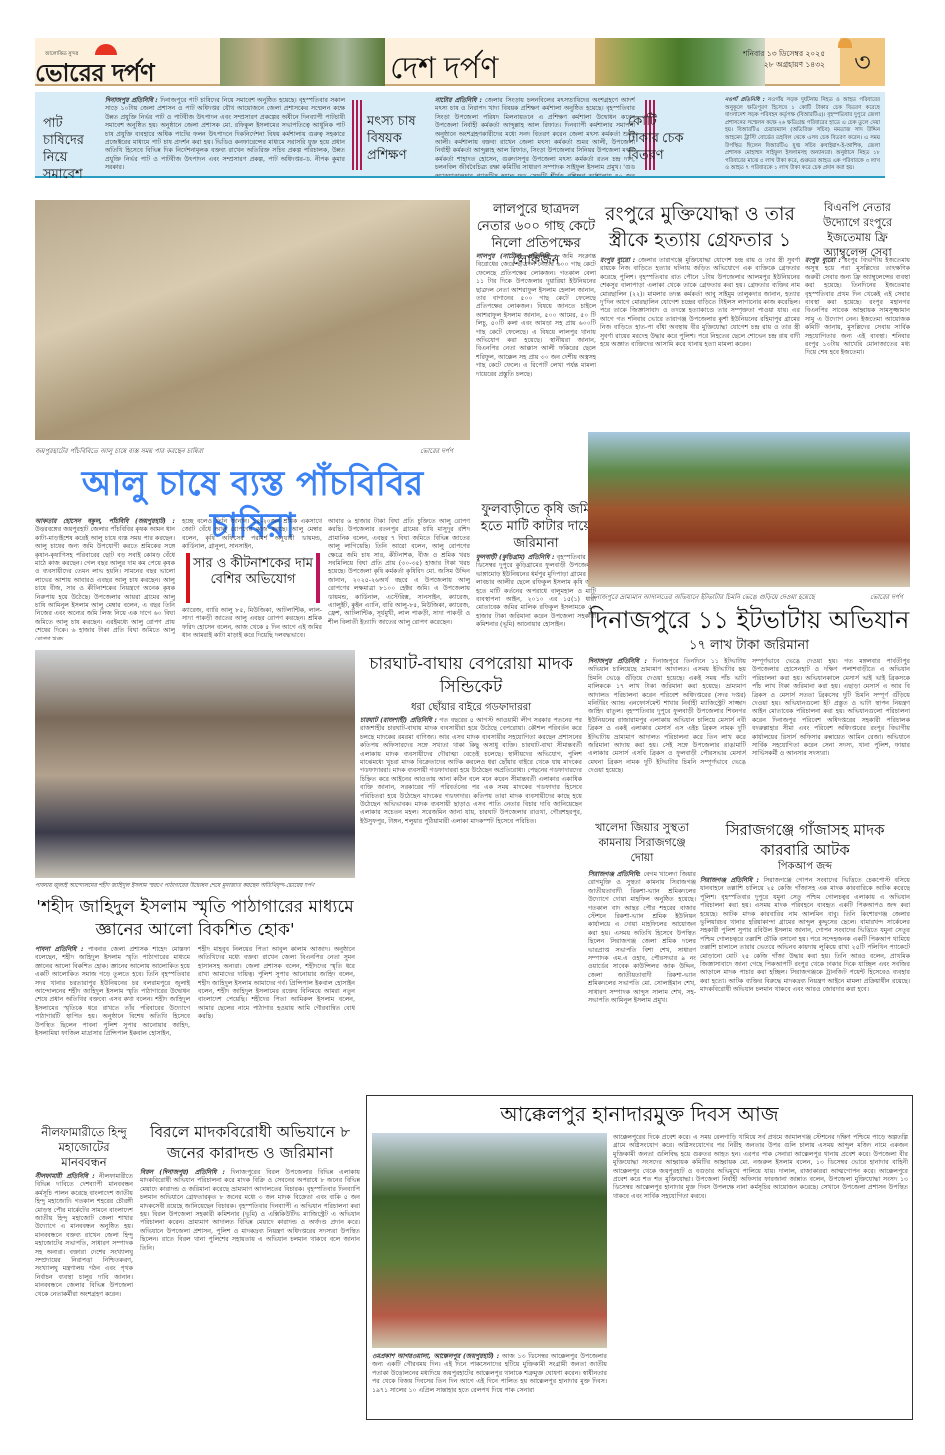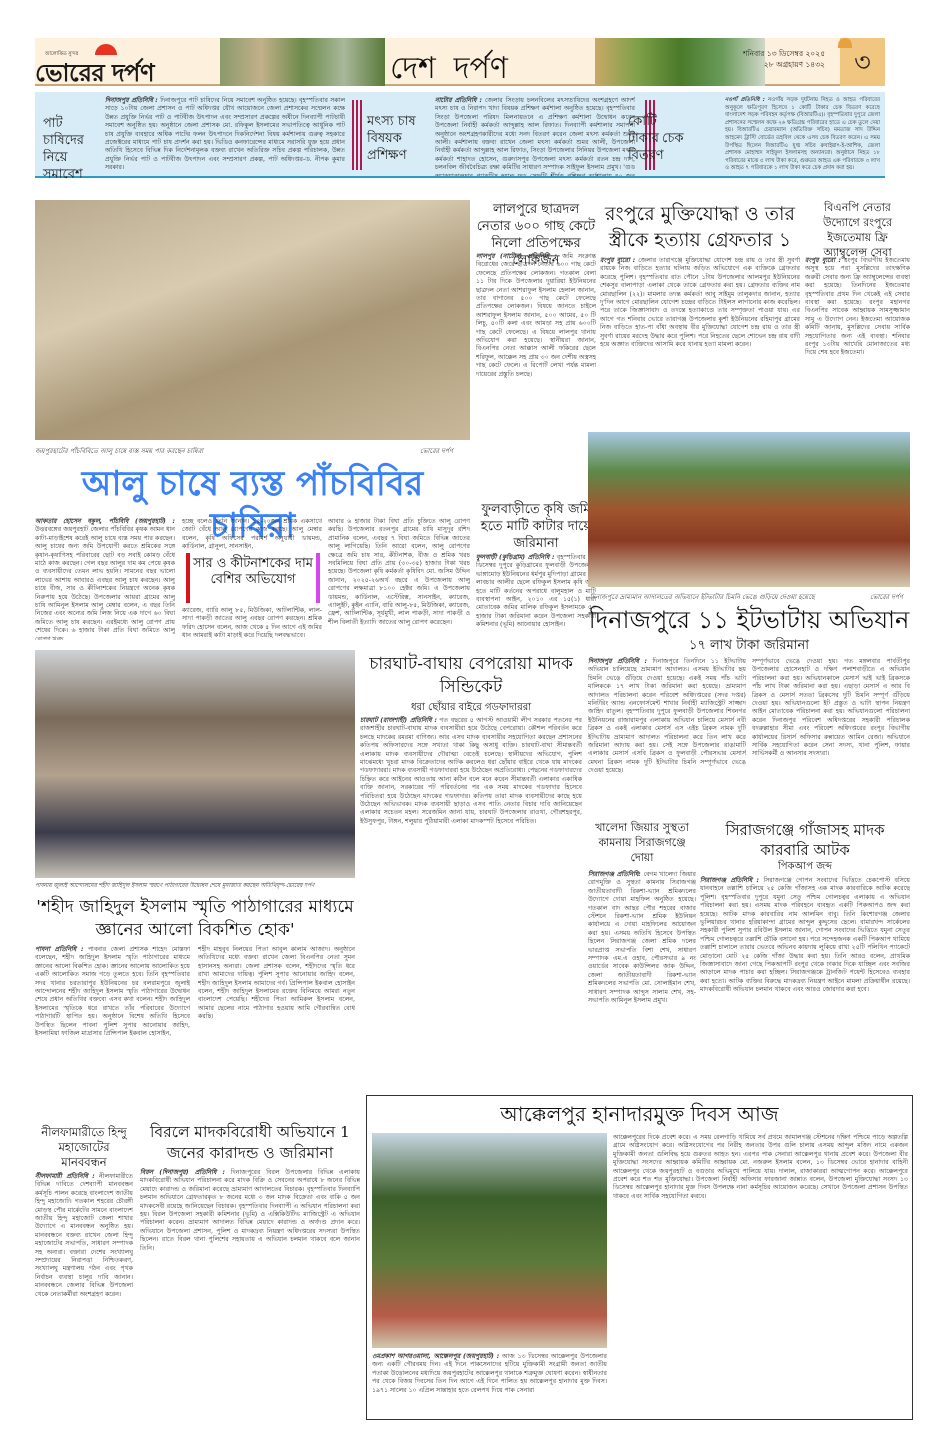--- a/index.html
+++ b/index.html
@@ -9,41 +9,41 @@
   .body-text { font-size: 6.2px; line-height: 8.4px; color: #333; text-align: justify; overflow: hidden; }
   .body-text b { font-weight: bold; font-style: italic; }
   .caption { font-size: 6.5px; font-style: italic; color: #444; }
 
   
   #masthead { left: 35px; top: 38px; width: 850px; height: 48px; background: #fdf0dc; border-bottom: 2px solid #c8a878; }
   .logo { left: 0; top: 6px; width: 180px; height: 40px; }
   .logo-small { font-size: 5px; color: #333; position: absolute; left: 10px; top: 6px; }
   .logo-main { font-size: 24px; font-weight: bold; color: #1a1a1a; position: absolute; left: 0; top: 10px; letter-spacing: -0.5px; }
   .logo-sun { position: absolute; left: 60px; top: 0; width: 22px; height: 11px; border-radius: 22px 22px 0 0; background: #e63322; }
-  .section-title { font-size: 30px; color: #111; position: absolute; left: 355px; top: 6px; font-family: Liberation Mono, monospace; }
+  .section-title { font-size: 30px; color: #111; position: absolute; left: 355px; top: 6px; font-family: Liberation Sans, sans-serif; }
   .photo-strip { position: absolute; top: 0; height: 48px; background: linear-gradient(90deg,#8a9a6a,#c2b08a,#6c8a4a,#a8b89a,#5a7a3a); }
   .date-block { position: absolute; right: 60px; top: 10px; font-size: 7.5px; text-align: right; line-height: 11px; color: #222; }
   .page-num { position: absolute; right: 0; top: 0; width: 45px; height: 48px; background: #f0c680; font-size: 26px; text-align: center; line-height: 48px; color: #222; }
   .page-num:before { content: ""; position: absolute; left: -2px; top: 0; width: 14px; height: 10px; background: #e8a040; border-radius: 8px 8px 0 0; }
 
   
   #brief { left: 35px; top: 92px; width: 850px; height: 86px; background: #d8ecf7; border-bottom: 2px solid #2a9ec0; }
   .brief-head { position: absolute; font-size: 13px; line-height: 17px; color: #222; }
   .brief-bar { position: absolute; width: 10px; height: 70px; top: 8px; background: repeating-linear-gradient(90deg,#b01850 0 2px,transparent 2px 4px); }
   .brief-text { position: absolute; top: 4px; height: 80px; }
 
   .photo { background: linear-gradient(160deg,#b9aa8e 0%,#d8cbb0 35%,#a89676 60%,#c9b99a 100%); position: absolute; }
   .photo-people { background: linear-gradient(180deg,#cfd2d4 0%,#7a6a5a 30%,#b2a28e 55%,#3a3a4a 80%,#c9c4b8 100%); }
   .photo-bricks { background: linear-gradient(180deg,#a8c8e0 0%,#5e8a4a 25%,#a0552e 50%,#8a3a22 70%,#d4c8b0 100%); }
   .photo-tree { background: linear-gradient(180deg,#c8d6e2 0%,#3c5e2a 30%,#5c7a3a 60%,#b85a48 85%,#d0c8b0 100%); }
 
   .hl { position: absolute; text-align: center; color: #111; font-family: "DejaVu Serif", serif; }
   .hl-red { color: #3b82f6; font-weight: bold; }
   .box { position: absolute; border: 1px solid #333; }
-  .redbars { position: absolute; border-left: 4px solid #d8131b; border-right: 4px solid #d946ef; }
+  .redbars { position: absolute; border-left: 4px solid #d8131b; border-right: 4px solid #be185d; }
 </style>
 </head>
 <body>
 
 <div id="masthead" class="abs">
   <div class="abs logo">
     <span class="logo-sun"></span>
     <span class="logo-small">আলোকিত সুন্দর</span>
     <span class="logo-main">ভোরের দর্পণ</span>
   </div>
@@ -156,21 +156,21 @@
   <b>সিরাজগঞ্জ প্রতিনিধি :</b>
   <span>সিরাজগঞ্জে গোপন সংবাদের ভিত্তিতে চেকপোস্ট বসিয়ে যানবাহনে তল্লাশি চালিয়ে ২৫ কেজি গাঁজাসহ এক মাদক কারবারিকে আটক করেছে পুলিশ। বৃহস্পতিবার দুপুরে যমুনা সেতু পশ্চিম গোলচত্বর এলাকায় এ অভিযান পরিচালনা করা হয়। এসময় মাদক পরিবহনে ব্যবহৃত একটি পিকআপও জব্দ করা হয়েছে। আটক মাদক কারবারির নাম আলমিন বাবু। তিনি কিশোরগঞ্জ জেলার ভুলিয়ারচর থানার হরিয়াকান্দা গ্রামের আব্দুল কুদ্দুসের ছেলে। বামারখন্দ সার্কেলের সহকারী পুলিশ সুপার রবিউল ইসলাম জানান, গোপন সংবাদের ভিত্তিতে যমুনা সেতুর পশ্চিম গোলচত্বরে তল্লাশি চৌকি বসানো হয়। পরে সন্দেহজনক একটি পিকআপ থামিয়ে তল্লাশি চালালে তারার ভেতরে অভিনব কায়দায় লুকিয়ে রাখা ২৫টি পলিথিন প্যাকেটে মোড়ানো মোট ২৫ কেজি গাঁজা উদ্ধার করা হয়। তিনি আরও বলেন, প্রাথমিক জিজ্ঞাসাবাদে জানা গেছে পিকআপটি রংপুর থেকে ঢাকার দিকে যাচ্ছিল এবং সবজির আড়ালে মাদক পাচার করা হচ্ছিল। সিরাজগঞ্জকে ট্রানজিট পয়েন্ট হিসেবেও ব্যবহার করা হতো। আটক ব্যক্তির বিরুদ্ধে মাদকদ্রব্য নিয়ন্ত্রণ আইনে মামলা প্রক্রিয়াধীন রয়েছে। মাদকবিরোধী অভিযান চলমান থাকবে এবং আরও জোরদার করা হবে।</span>
 </div>
 
 <div class="hl" style="left:35px;top:1125px;width:98px;font-size:11.5px;line-height:15px;">নীলফামারীতে হিন্দু মহাজোটের মানববন্ধন</div>
 <div class="abs body-text" style="left:35px;top:1172px;width:98px;height:240px;">
   <b>নীলফামারী প্রতিনিধি :</b>
   <span>নীলফামারীতে বিভিন্ন দাবিতে দেশব্যাপী মানববন্ধন কর্মসূচি পালন করেছে বাংলাদেশ জাতীয় হিন্দু মহাজোট। গতকাল শহরের চৌরঙ্গী মোড়স্থ পৌর মার্কেটের সামনে বাংলাদেশ জাতীয় হিন্দু মহাজোট জেলা শাখার উদ্যোগে এ মানববন্ধন অনুষ্ঠিত হয়। মানববন্ধনে বক্তব্য রাখেন জেলা হিন্দু মহাজোটের সভাপতি, সাধারণ সম্পাদক সহ অন্যরা। বক্তারা দেশের সংখ্যালঘু সম্প্রদায়ের নিরাপত্তা নিশ্চিতকরণ, সংখ্যালঘু মন্ত্রণালয় গঠন এবং পৃথক নির্বাচন ব্যবস্থা চালুর দাবি জানান। মানববন্ধনে জেলার বিভিন্ন উপজেলা থেকে নেতাকর্মীরা অংশগ্রহণ করেন।</span>
 </div>
 
-<div class="hl" style="left:140px;top:1122px;width:220px;font-size:15.5px;line-height:21px;">বিরলে মাদকবিরোধী অভিযানে 1 জনের কারাদন্ড ও জরিমানা</div>
+<div class="hl" style="left:140px;top:1122px;width:220px;font-size:15.5px;line-height:21px;">বিরলে মাদকবিরোধী অভিযানে ৮ জনের কারাদন্ড ও জরিমানা</div>
 <div class="abs body-text" style="left:140px;top:1168px;width:220px;height:244px;">
   <b>বিরল (দিনাজপুর) প্রতিনিধি :</b>
   <span>দিনাজপুরের বিরল উপজেলার বিভিন্ন এলাকায় মাদকবিরোধী অভিযান পরিচালনা করে মাদক বিক্রি ও সেবনের অপরাধে ৮ জনের বিভিন্ন মেয়াদে কারাদন্ড ও জরিমানা করেছে ভ্রাম্যমাণ আদালতের বিচারক। বৃহস্পতিবার দিনব্যাপি চলমান অভিযানে গ্রেফতারকৃত ৮ জনের মধ্যে ৩ জন মাদক বিক্রেতা এবং বাকি ৫ জন মাদকসেবী রয়েছে জানিয়েছেন বিচারক। বৃহস্পতিবার দিনব্যাপী এ অভিযান পরিচালনা করা হয়। বিরল উপজেলা সহকারী কমিশনার (ভূমি) ও এক্সিকিউটিভ ম্যাজিস্ট্রেট এ অভিযান পরিচালনা করেন। ভ্রাম্যমাণ আদালত বিভিন্ন মেয়াদে কারাদন্ড ও অর্থদণ্ড প্রদান করে। অভিযানে উপজেলা প্রশাসন, পুলিশ ও মাদকদ্রব্য নিয়ন্ত্রণ অধিদপ্তরের সদস্যরা উপস্থিত ছিলেন। রাতে বিরল থানা পুলিশের সহায়তায় এ অভিযান চলমান থাকবে বলে জানান তিনি।</span>
 </div>
 
 <div class="box" style="left:366px;top:1095px;width:547px;height:325px;"></div>
 <div class="hl" style="left:366px;top:1100px;width:547px;font-size:20px;line-height:28px;">আক্কেলপুর হানাদারমুক্ত দিবস আজ</div>
 <div class="photo photo-tree" style="left:372px;top:1133px;width:235px;height:215px;"></div>
 <div class="abs body-text" style="left:372px;top:1352px;width:235px;height:66px;">
   <b>ওমপ্রকাশ আগরওয়ালা, আক্কেলপুর (জয়পুরহাট) :</b>

